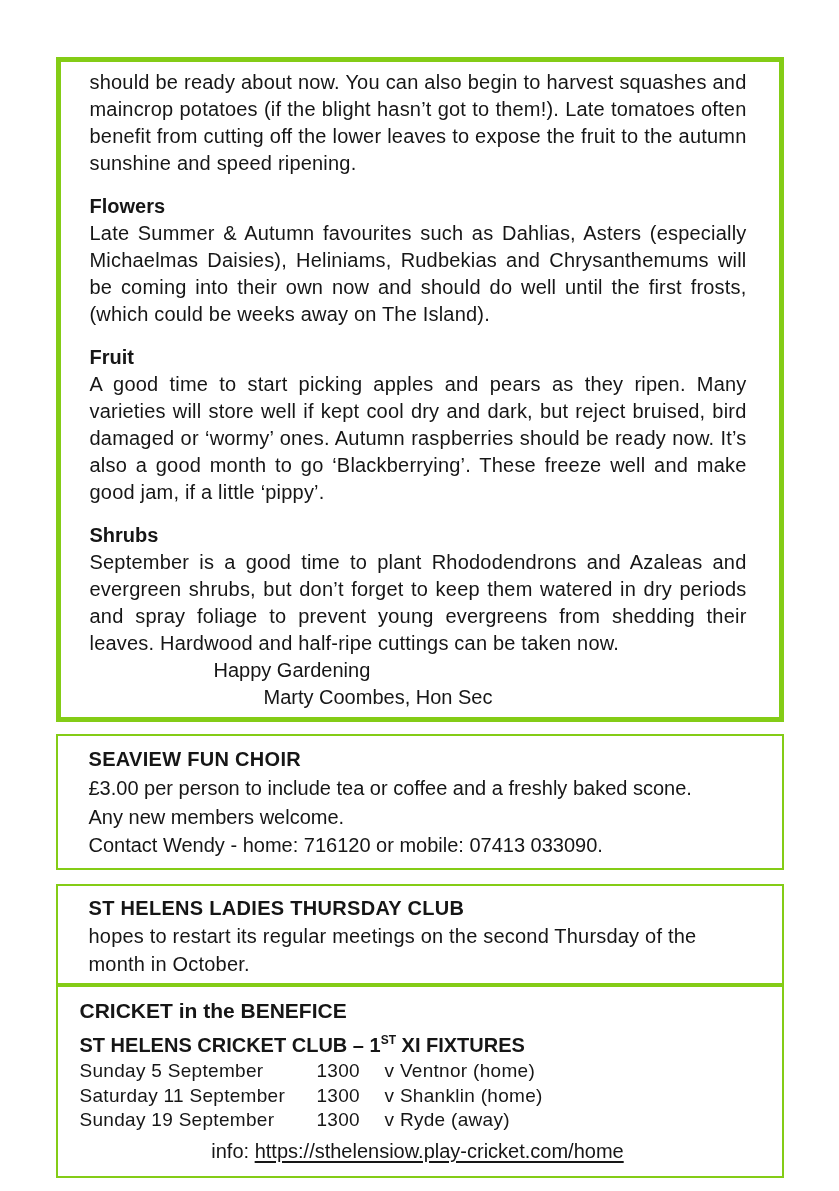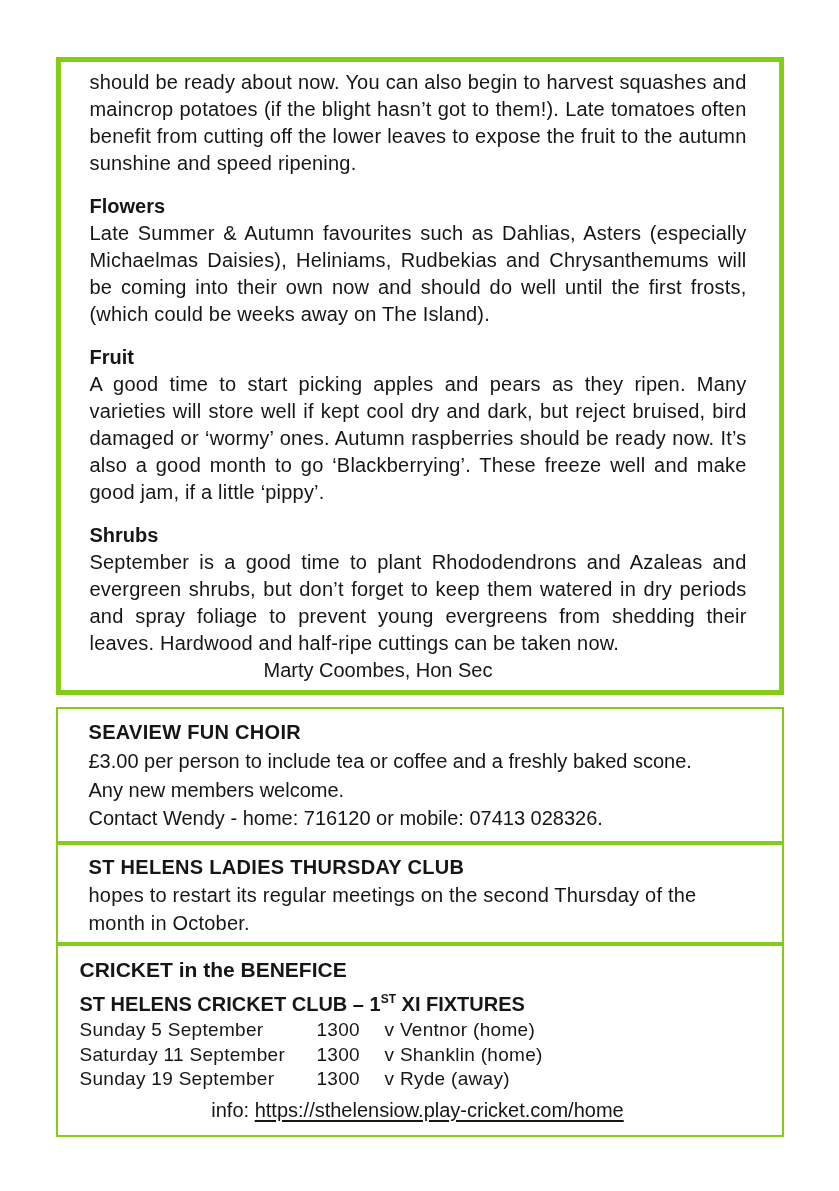--- a/index.html
+++ b/index.html
@@ -19,21 +19,21 @@
   .sec-head { font-size:20px; line-height:27px; font-weight:bold; margin-top:16px; }
   .signoff1 { font-size:20px; line-height:27px; padding-left:124px; }
   .signoff2 { font-size:20px; line-height:27px; padding-left:174px; }
 
   
   .box-choir { margin-top:12px; border-width:2px; padding:9px 30px 8px 31px; }
   .choir-title { font-size:20px; font-weight:bold; line-height:29px; letter-spacing:0.3px; }
   .choir-line { font-size:20px; line-height:28.5px; white-space:nowrap; }
 
   
-  .box-ladies { border-width:2px; padding:8px 30px 5px 31px; }
+  .box-ladies { margin-top:14px; border-width:2px; padding:8px 30px 5px 31px; }
   .ladies-title { font-size:20px; font-weight:bold; line-height:28px; letter-spacing:0.3px; }
   .ladies-body { font-size:20px; line-height:28px; letter-spacing:0.2px; }
 
   
   .box-cricket { margin-top:0; border-width:2px; padding:10px 26px 11px 22px; }
   .cricket-title { font-size:21px; font-weight:bold; line-height:28px; }
   .cricket-sub { font-size:20px; font-weight:bold; line-height:30px; }
   .cricket-sub sup { font-size:12px; font-weight:bold; }
   .fixture-row { display:grid; grid-template-columns:237px 68px auto;
                  font-size:19px; line-height:24.5px; letter-spacing:0.3px; }
@@ -50,28 +50,29 @@
 
     <div class="sec-head">Flowers</div>
     <div class="para">Late Summer &amp; Autumn favourites such as Dahlias, Asters (especially Michaelmas Daisies), Heliniams, Rudbekias and Chrysanthemums will be coming into their own now and should do well until the first frosts, (which could be weeks away on The Island).</div>
 
     <div class="sec-head">Fruit</div>
     <div class="para">A good time to start picking apples and pears as they ripen. Many varieties will store well if kept cool dry and dark, but reject bruised, bird damaged or ‘wormy’ ones. Autumn raspberries should be ready now. It’s also a good month to go ‘Blackberrying’. These freeze well and make good jam, if a little ‘pippy’.</div>
 
     <div class="sec-head">Shrubs</div>
     <div class="para">September is a good time to plant Rhododendrons and Azaleas and evergreen shrubs, but don’t forget to keep them watered in dry periods and spray foliage to prevent young evergreens from shedding their leaves. Hardwood and half-ripe cuttings can be taken now.</div>
 
+    <div class="signoff1">Happy Gardening</div>
     <div class="signoff2">Marty Coombes, Hon Sec</div>
   </div>
 
   <div class="box box-choir">
     <div class="choir-title">SEAVIEW FUN CHOIR</div>
     <div class="choir-line">£3.00 per person to include tea or coffee and a freshly baked scone.</div>
     <div class="choir-line">Any new members welcome.</div>
-    <div class="choir-line">Contact Wendy - home: 716120 or mobile: 07413 028326.</div>
+    <div class="choir-line">Contact Wendy - home: 716120 or mobile: 07413 033090.</div>
   </div>
 
   <div class="box box-ladies">
     <div class="ladies-title">ST HELENS LADIES THURSDAY CLUB</div>
     <div class="ladies-body">hopes to restart its regular meetings on the second Thursday of the month in October.</div>
   </div>
 
   <div class="box box-cricket">
     <div class="cricket-title">CRICKET in the BENEFICE</div>
     <div class="cricket-sub"><span>ST HELENS CRICKET CLUB – 1</span><sup>ST</sup><span> XI FIXTURES</span></div>

